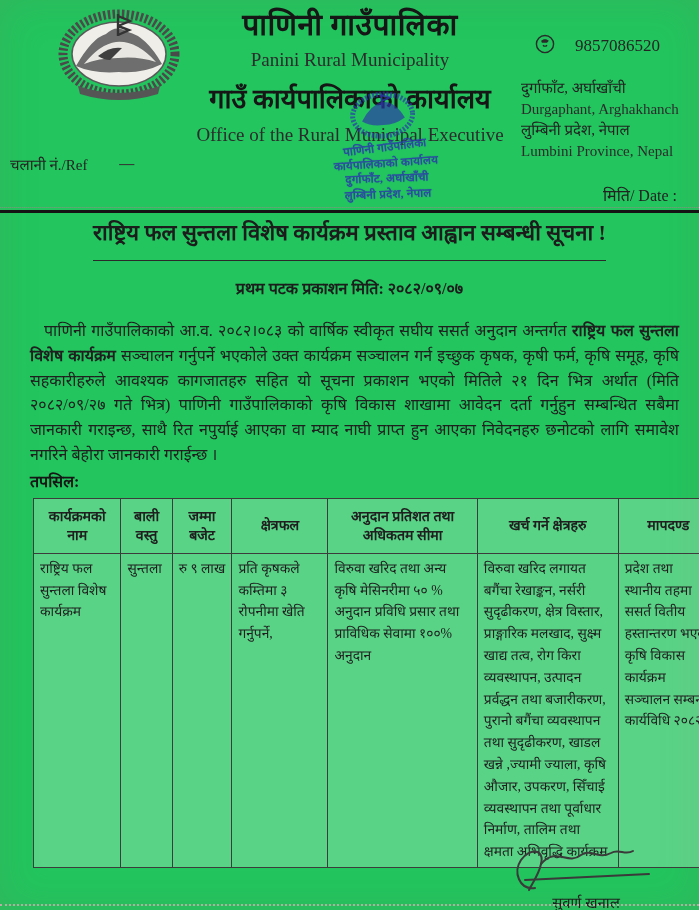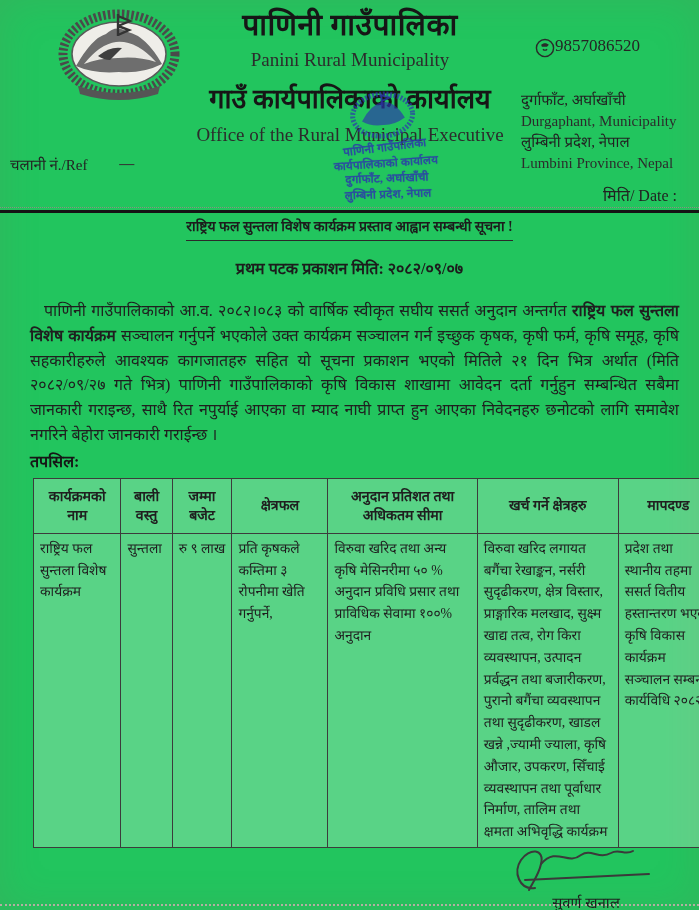--- a/index.html
+++ b/index.html
@@ -18,21 +18,21 @@
   }
   
   .header{position:relative;height:207px;}
   .emblem{position:absolute;left:58px;top:8px;width:122px;height:102px;}
   .head-center{position:absolute;left:150px;top:8px;width:400px;text-align:center;}
   .np-title{font-size:30px;font-weight:bold;color:#161616;line-height:1.15;letter-spacing:.5px;}
   .en-sub{font-size:19px;color:#2c2c2c;margin-top:6px;}
   .np-title2{font-size:27px;font-weight:bold;color:#161616;margin-top:8px;}
   .en-sub2{font-size:19px;color:#2c2c2c;margin-top:8px;}
   .head-right{position:absolute;right:6px;top:34px;width:172px;text-align:left;font-size:15px;line-height:1.4;}
-  .phone-row{display:flex;align-items:flex-end;gap:0;font-size:17px;margin-bottom:32px;margin-left:14px;}
+  .phone-row{display:flex;align-items:flex-start;gap:20px;font-size:17px;margin-bottom:20px;margin-left:14px;}
   .phone-ic{width:20px;height:20px;flex:0 0 auto;}
   .addr-np{font-size:15px;color:#222;}
   .addr-en{font-size:15px;color:#2c2c2c;}
   .letter-no{position:absolute;left:10px;top:130px;font-size:15px;color:#232323;}
   .ref-row{position:absolute;left:10px;top:154px;font-size:15px;color:#232323;}
   .ref-dash{display:inline-block;margin-left:28px;font-weight:bold;color:#333;transform:translateY(-2px);}
   .date-row{position:absolute;right:22px;top:184px;font-size:16px;color:#222;}
   
   .stamp{
     position:absolute;left:300px;top:88px;width:170px;height:122px;
@@ -44,22 +44,22 @@
   .stamp-line{font-size:11.5px;font-weight:bold;line-height:1.35;letter-spacing:.3px;
     text-shadow:0 0 1px rgba(44,54,173,.5);}
   .stamp-line.arc1{transform:rotate(-3deg);}
   .stamp-line.arc2{transform:rotate(2deg);}
   
   .sep-dot{border-top:1px dotted #8f8c84;margin:0;}
   .sep-thick{border-top:3px solid #141414;margin-top:2px;}
   
   .title-block{text-align:center;margin-top:3px;}
   .notice-title{
-    display:inline-block;font-size:14px;font-weight:bold;color:#1c1c1c;
-    border-bottom:1.5px solid #2a2a2a;padding-bottom:5px;
+    display:inline-block;font-size:22px;font-weight:bold;color:#1c1c1c;
+    border-bottom:1.5px solid #2a2a2a;padding-bottom:14px;
   }
   .publish-line{font-size:16px;font-weight:bold;color:#1c1c1c;margin-top:16px;}
   
   .body-para{
     margin:20px 20px 0 30px;font-size:16px;line-height:1.55;
     text-align:justify;color:#1f1f1f;text-indent:14px;
   }
   .tapasil{margin:2px 0 6px 30px;font-size:16px;font-weight:bold;color:#161616;}
   
   table.spec{
@@ -102,21 +102,21 @@
     <div class="head-right">
       <div class="phone-row">
         <svg class="phone-ic" viewBox="0 0 24 24">
           <circle cx="12" cy="12" r="10.3" fill="none" stroke="#2a2a2a" stroke-width="1.7"></circle>
           <path d="M7.4 8.2c2.4-2.6 6.8-2.6 9.2 0l-1.9 2.1c-.6.7-1.7.1-3.3.1s-2.7.6-3.3-.1z" fill="#2a2a2a"></path>
           <path d="M9.5 13.5c1.5 1.6 3.5 1.6 5 0" fill="none" stroke="#2a2a2a" stroke-width="1.4"></path>
         </svg>
         <span>9857086520</span>
       </div>
       <div class="addr-np">दुर्गाफाँट, अर्घाखाँची</div>
-      <div class="addr-en">Durgaphant, Municipality</div>
+      <div class="addr-en">Durgaphant, Arghakhanch</div>
       <div class="addr-np">लुम्बिनी प्रदेश, नेपाल</div>
       <div class="addr-en">Lumbini Province, Nepal</div>
     </div>
 
     <div class="ref-row">
       <span>चलानी नं./Ref</span>
       <span class="ref-dash">—</span>
     </div>
     <div class="date-row">मिति/ Date :</div>
 

